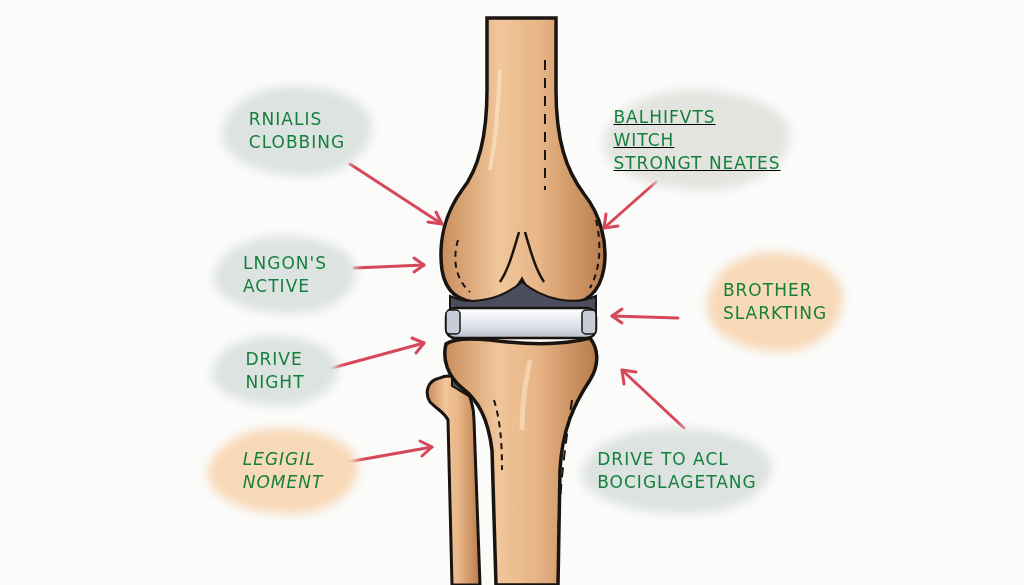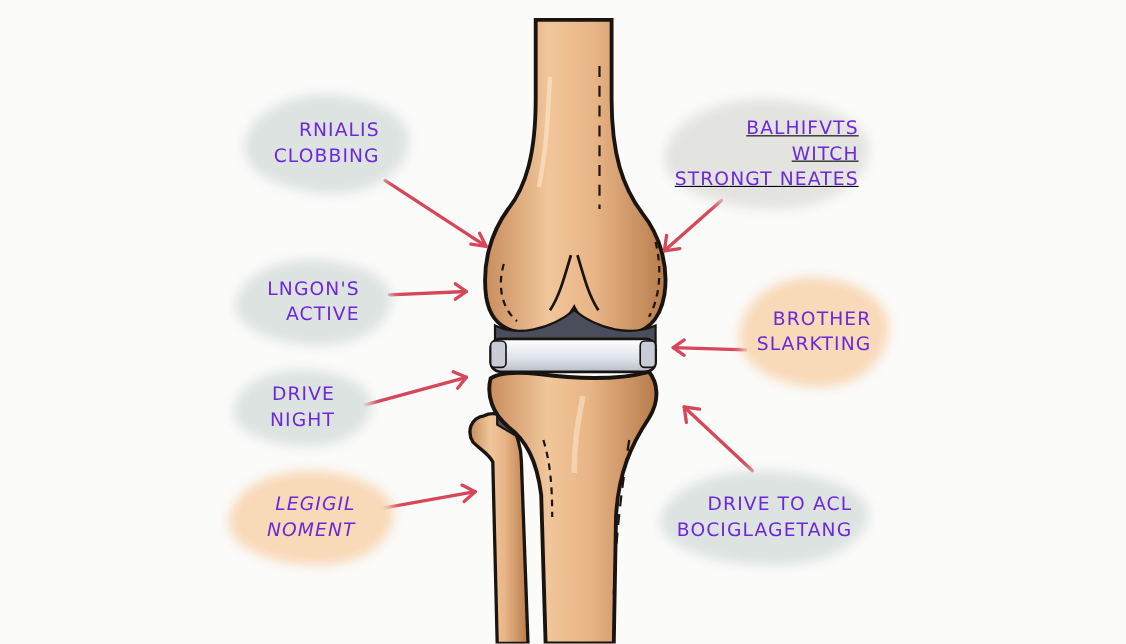--- a/index.html
+++ b/index.html
@@ -2,22 +2,22 @@
 <html><head>
   <meta charset="utf-8">
   <style>
     html, body { margin:0; padding:0; }
     body { width:1024px; height:585px; background:#fbfbfa; overflow:hidden; position:relative;
            font-family:"DejaVu Sans", sans-serif; }
     #diagram { position:absolute; left:0; top:0; }
     .label { position:absolute; display:flex; align-items:center; justify-content:center; }
     .blob { position:absolute; inset:0; border-radius:48% 52% 45% 55% / 55% 45% 55% 45%;
             filter:blur(5px); }
-    .txt { position:relative; text-align:right; font-family:"DejaVu Sans", sans-serif;
-           font-size:17px; line-height:23px; letter-spacing:1px; color:#6d28d9; white-space:pre-line; }
+    .txt { position:relative; text-align:left; font-family:"DejaVu Sans", sans-serif;
+           font-size:17px; line-height:23px; letter-spacing:1px; color:#15803d; white-space:pre-line; }
   </style>
 </head>
 <body>
 
 <svg id="diagram" width="1024" height="585" viewBox="0 0 1024 585">
   <defs>
     <linearGradient id="boneGrad" x1="0" x2="1" y1="0" y2="0">
       <stop offset="0" stop-color="#c98d5d"></stop>
       <stop offset="0.35" stop-color="#f0c69a"></stop>
       <stop offset="0.6" stop-color="#e8b586"></stop>
@@ -105,35 +105,35 @@
 WITCH
 STRONGT NEATES</div>
 </div>
 
 <div class="label" style="left:214px;top:236px;width:142px;height:78px;">
   <div class="blob" style="background:#dde3e1;"></div>
   <div class="txt">LNGON'S
 ACTIVE</div>
 </div>
 
-<div class="label" style="left:672px;top:252px;width:136px;height:100px;">
+<div class="label" style="left:707px;top:252px;width:136px;height:100px;">
   <div class="blob" style="background:#f8d9b8;"></div>
   <div class="txt">BROTHER
 SLARKTING</div>
 </div>
 
 <div class="label" style="left:212px;top:336px;width:126px;height:70px;">
   <div class="blob" style="background:#dde3e1;"></div>
   <div class="txt">DRIVE
 NIGHT</div>
 </div>
 
 <div class="label" style="left:208px;top:428px;width:150px;height:86px;font-style:italic;">
   <div class="blob" style="background:#f8d9b8;"></div>
   <div class="txt">LEGIGIL
 NOMENT</div>
 </div>
 
-<div class="label" style="left:600px;top:428px;width:190px;height:86px;">
+<div class="label" style="left:582px;top:428px;width:190px;height:86px;">
   <div class="blob" style="background:#dde3e1;"></div>
   <div class="txt">DRIVE TO ACL
 BOCIGLAGETANG</div>
 </div>
 
 </body></html>

